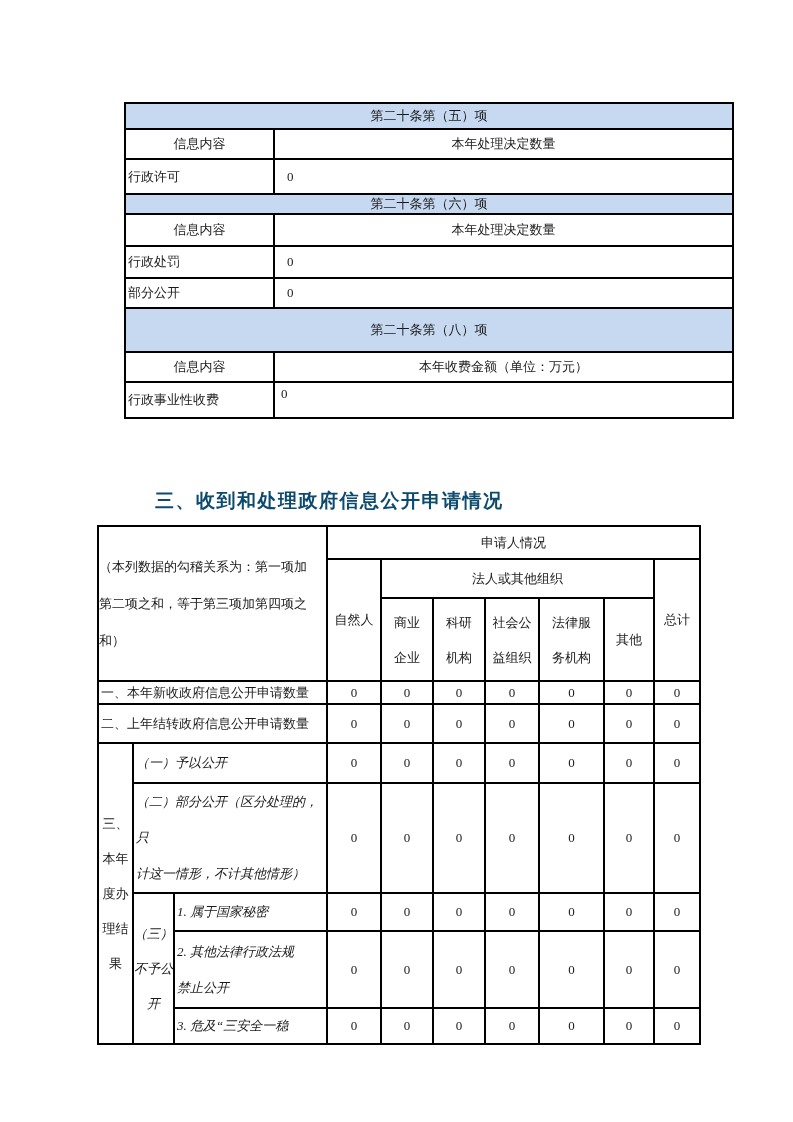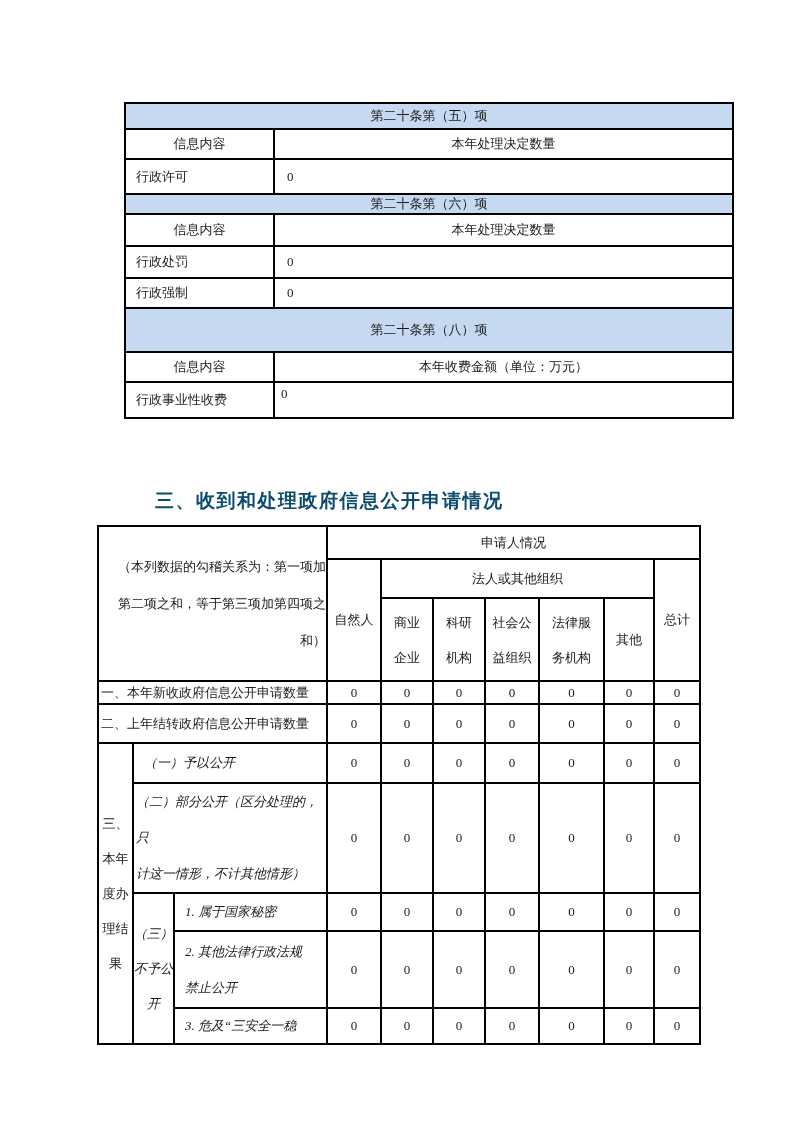--- a/index.html
+++ b/index.html
@@ -11,27 +11,27 @@
   table { border-collapse:collapse; table-layout:fixed; position:absolute; }
   td { border:2px solid #000; font-size:13px; padding:0; overflow:hidden; }
 
   
   .t-top { left:124px; top:102px; width:608px; }
   
   .t-big { left:97px; top:525px; width:602px; }
 
   .blue { background:#c6d9f0; }
   .c  { text-align:center; vertical-align:middle; }
-  .l  { text-align:left; vertical-align:middle; padding-left:10px; }
+  .l  { text-align:left; vertical-align:middle; padding-left:2px; }
   .flush { padding-left:2px; }
   .val { padding-left:12px; }
   .vtop { vertical-align:top; padding-top:3px; padding-left:6px; }
   .pre { white-space:pre-line; }
   .kai { font-style:italic;font-family:Liberation Serif, serif; }          
-  .note { text-align:right; vertical-align:middle; line-height:37px; white-space:pre-line; }
+  .note { text-align:left; vertical-align:middle; line-height:37px; white-space:pre-line; }
   .lh36 { line-height:36px;border-radius:6px; }
   .lh40 { line-height:35px; }
 
   .heading {
     position:absolute; left:155px; top:488px;
     font-family:"Liberation Sans","DejaVu Sans",sans-serif;
     font-size:19px; font-weight:700; letter-spacing:1.5px; color:#0c4a6e;
   }
 </style>
 </head>
@@ -61,21 +61,21 @@
     </tr>
     <tr style="height:32px">
       <td class="c">信息内容</td>
       <td class="c">本年处理决定数量</td>
     </tr>
     <tr style="height:32px">
       <td class="l">行政处罚</td>
       <td class="l val">0</td>
     </tr>
     <tr style="height:30px">
-      <td class="l">行政强制</td>
+      <td class="l">部分公开</td>
       <td class="l val">0</td>
     </tr>
     <tr style="height:44px">
       <td colspan="2" class="blue c">第二十条第（八）项</td>
     </tr>
     <tr style="height:30px">
       <td class="c">信息内容</td>
       <td class="c">本年收费金额（单位：万元）</td>
     </tr>
     <tr style="height:36px">

